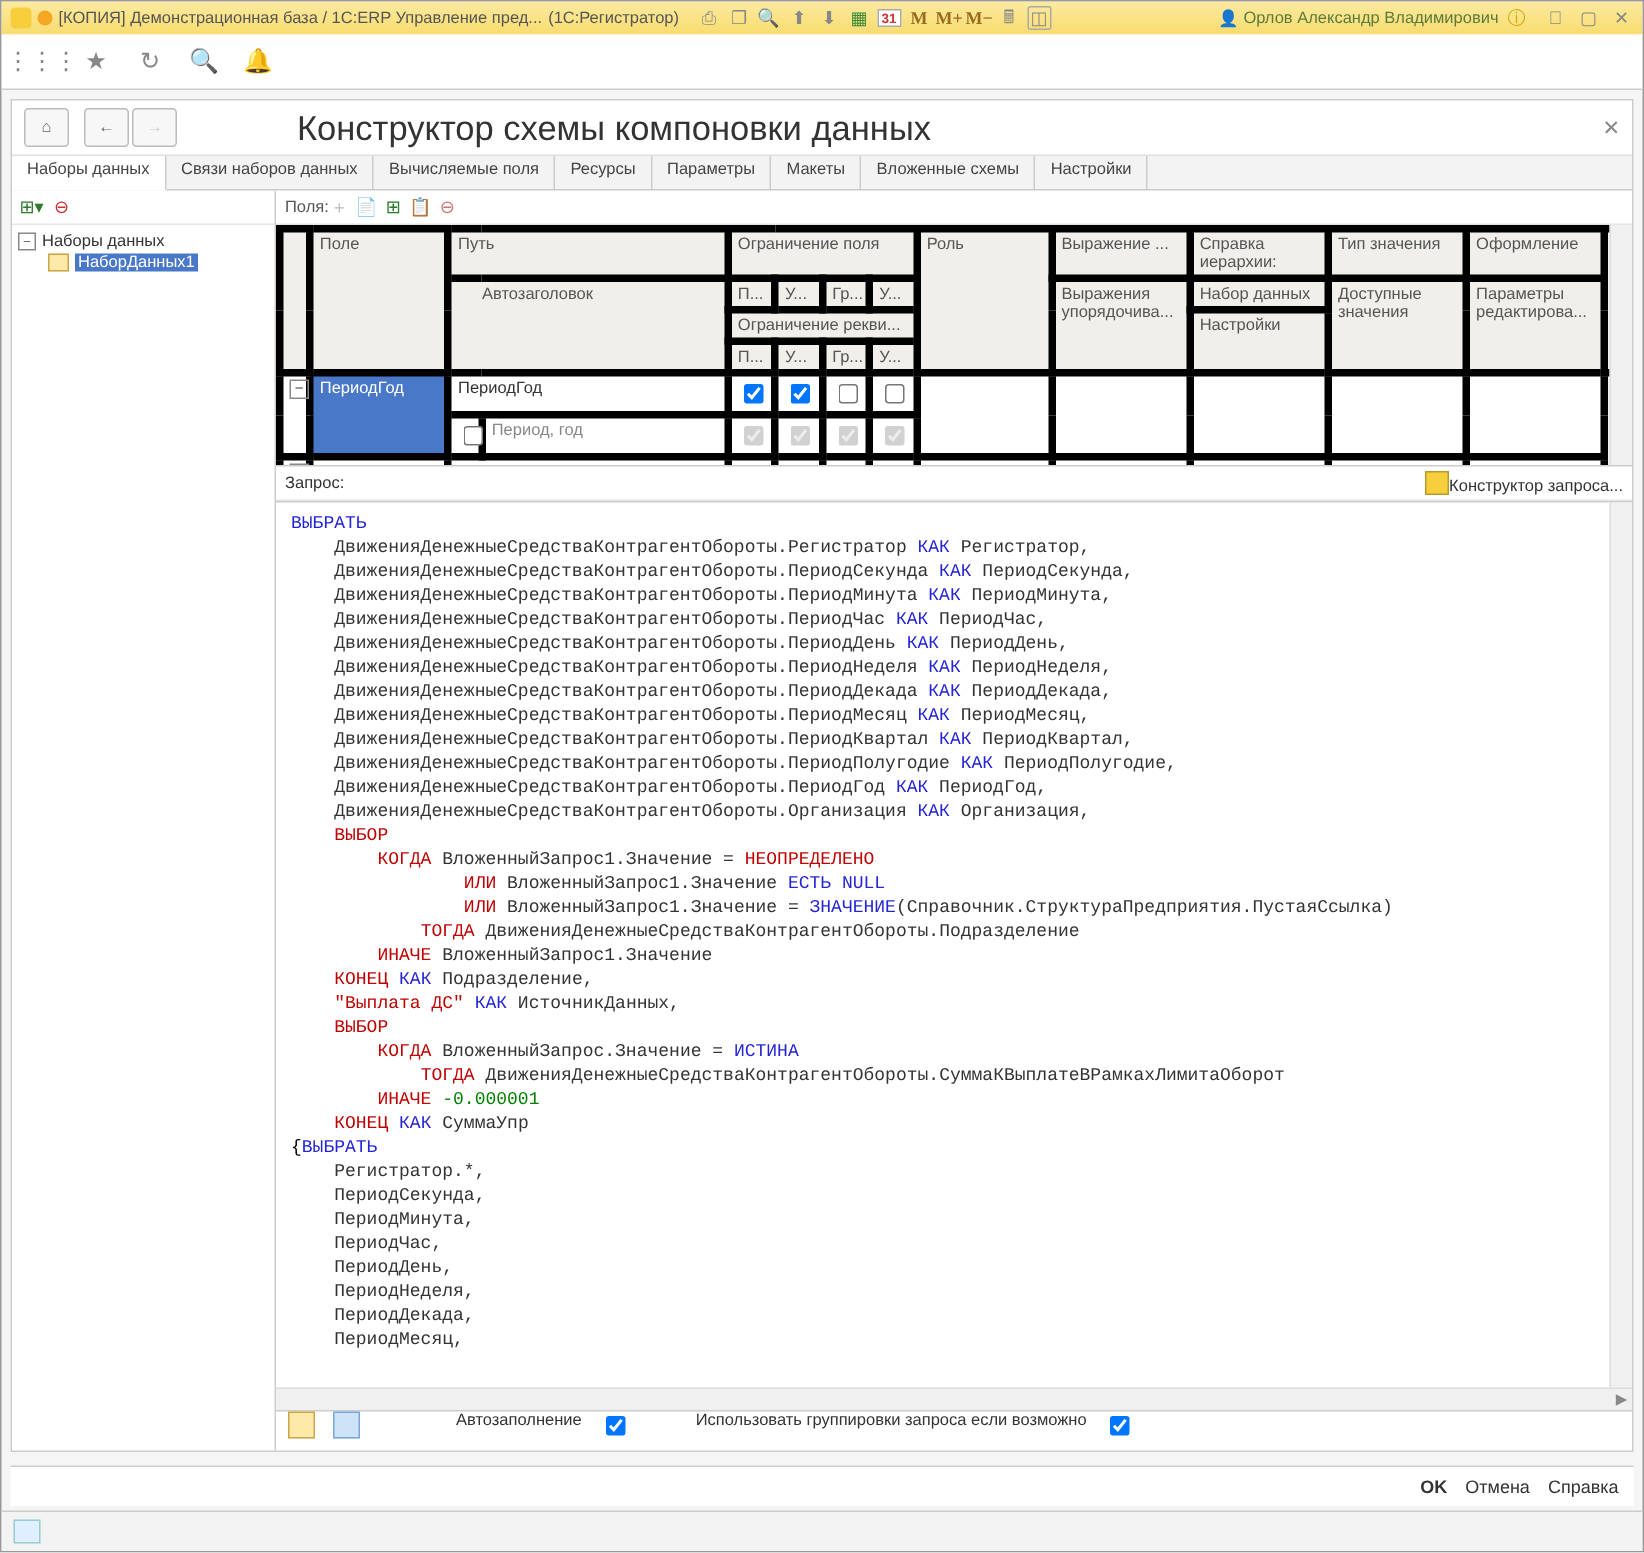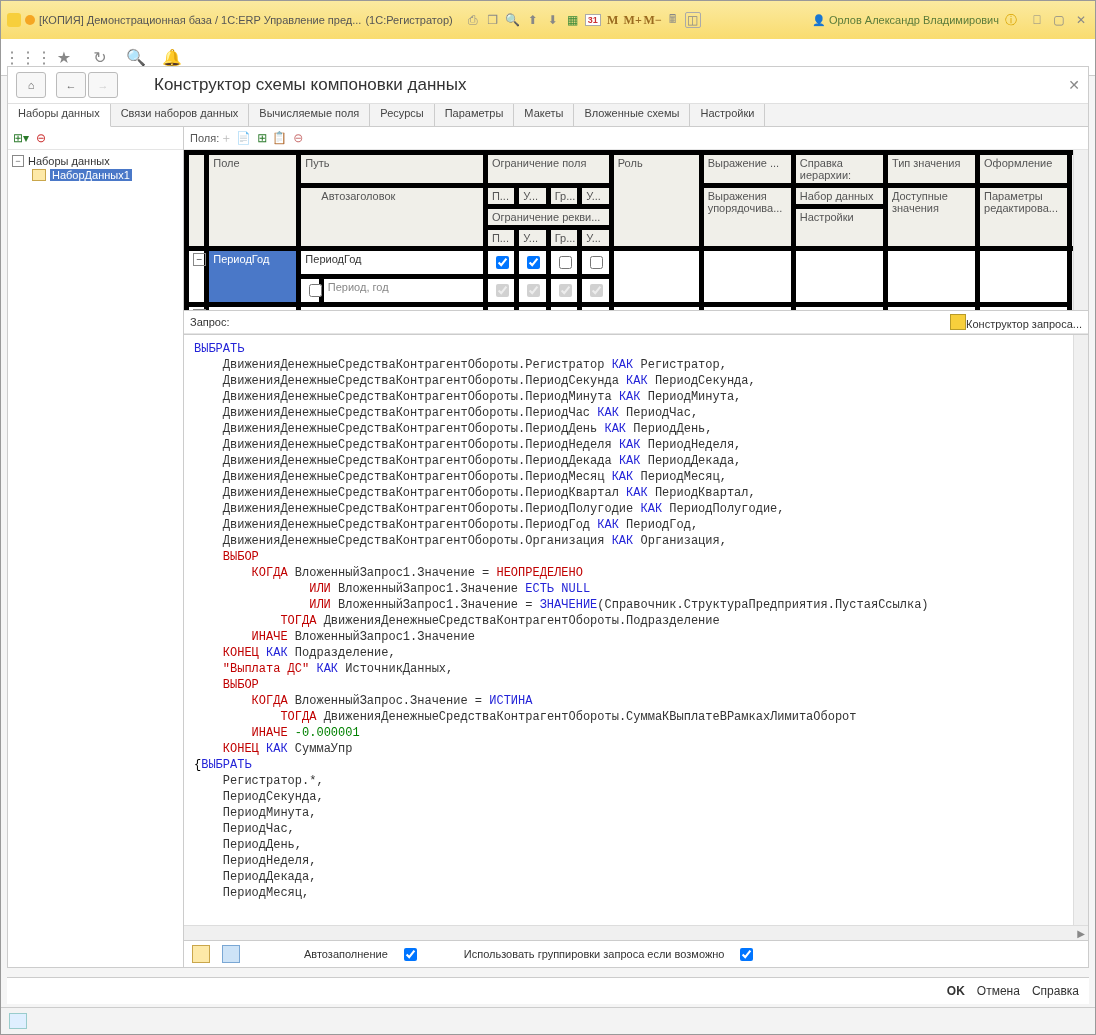--- a/index.html
+++ b/index.html
@@ -1,35 +1,35 @@
 <!DOCTYPE html>
 <html><head>
 <meta charset="utf-8">
 <style>
 html,body{margin:0;padding:0;font-family:Arial,Helvetica,sans-serif;font-size:11px;color:#333;background:#eee;height:100%}
 .window{width:1096px;height:1035px;background:#f5f5f5;position:relative;border:1px solid #999;box-sizing:border-box;overflow:hidden}
 
-.titlebar{height:38px;background:linear-gradient(#fbeaa0,#f9dc6f);display:flex;align-items:center;padding:0 6px;font-size:11px;color:#555;gap:4px}
+.titlebar{height:22px;background:linear-gradient(#fbeaa0,#f9dc6f);display:flex;align-items:center;padding:0 6px;font-size:11px;color:#555;gap:4px}
 .title-logo{width:14px;height:14px;border-radius:3px;background:#f7cf3c;display:inline-block}
 .title-bullet{width:10px;height:10px;border-radius:50%;background:#f5a623;display:inline-block}
 .titlebar .title-text{flex:0 0 auto}
 .titlebar .tb-icons{display:flex;margin-left:8px;gap:4px}
 .tb-ic{width:16px;height:16px;display:inline-flex;align-items:center;justify-content:center;color:#888;font-size:12px;cursor:pointer;border-radius:2px}
 .titlebar .spacer{flex:1}
 .titlebar .user{color:#5a7b3a;font-size:11px;display:flex;align-items:center;gap:3px}
 .titlebar .wincontrols{display:flex;gap:6px;margin-left:6px}
 
 .searchbar{height:36px;background:#fff;border-bottom:1px solid #ccc;display:flex;align-items:center;gap:18px;padding:0 18px}
 .sb-ic{width:18px;height:18px;display:inline-flex;align-items:center;justify-content:center;color:#888;font-size:16px;cursor:pointer}
 
 .content{position:absolute;top:59px;left:0;right:0;bottom:60px;background:#fff;border:1px solid #ccc;margin:6px;box-sizing:border-box;display:flex;flex-direction:column}
 .content-header{display:flex;align-items:center;height:36px;padding:0 8px;border-bottom:1px solid #e0e0e0}
 .nav-btn{width:28px;height:24px;border:1px solid #bbb;background:#f7f7f7;border-radius:3px;display:flex;align-items:center;justify-content:center;margin-right:2px;cursor:pointer;color:#666}
 .nav-btn.disabled{color:#ccc}
-.page-title{font-size:17px;color:#333;margin-left:34px}
+.page-title{font-size:23px;color:#333;margin-left:78px}
 .close-x{margin-left:auto;cursor:pointer;color:#888;font-size:14px}
 
 .tabs{display:flex;height:22px;background:#f3f3f3;border-bottom:1px solid #ccc;font-size:11px}
 .tab{padding:3px 10px;border-right:1px solid #ccc;cursor:pointer;color:#444;white-space:nowrap}
 .tab.active{background:#fff;border-bottom:1px solid #fff;margin-bottom:-1px}
 
 .body-split{flex:1;display:flex;min-height:0}
 .left-col{width:175px;border-right:1px solid #ccc;display:flex;flex-direction:column}
 .left-tb{height:22px;display:flex;align-items:center;gap:6px;padding:0 6px;border-bottom:1px solid #e5e5e5}
 .icon-sm{width:14px;height:14px;display:inline-flex;align-items:center;justify-content:center;font-size:12px;cursor:pointer}
@@ -56,21 +56,21 @@
 .query-top{height:22px;display:flex;align-items:center;justify-content:space-between;padding:0 6px;border-bottom:1px solid #e5e5e5}
 .query-btn{display:flex;align-items:flex-end;gap:0;cursor:pointer;color:#333}
 .query-btn .qicon{width:14px;height:14px;background:#f7cf3c;border:1px solid #b89b2a;display:inline-block}
 .query-area{flex:1;overflow:auto;padding:6px 10px;border-top:1px solid #ccc;min-height:0;position:relative}
 pre.code{margin:0;font-family:Consolas,'Courier New',monospace;font-size:12px;line-height:16px;white-space:pre}
 .kw-blue{color:#2424d8}
 .kw-red{color:#c00000}
 .kw-green{color:#008000}
 .brace{color:#000}
 
-.content-foot{height:26px;border-top:1px solid #ccc;display:flex;align-items:center;gap:12px;padding:0 8px;font-size:11px}
+.content-foot{height:26px;border-top:1px solid #ccc;display:flex;gap:12px;padding:0 8px;font-size:11px}
 .foot-ic{width:16px;height:16px;display:inline-block;border:1px solid #c9a64b;background:#fde9a8;cursor:pointer}
 
 .okbar{position:absolute;left:6px;right:6px;bottom:30px;height:26px;border-top:1px solid #ccc;display:flex;align-items:center;justify-content:flex-end;gap:12px;padding:0 10px;background:#fff;font-size:12px}
 .okbar .ok{font-weight:bold}
 
 .statusbar{position:absolute;left:0;right:0;bottom:0;height:26px;border-top:1px solid #ccc;background:#f3f3f3;display:flex;align-items:center;padding:0 8px}
 .scrollbar-right{position:absolute;right:0;top:0;bottom:0;width:14px;background:#f0f0f0;border-left:1px solid #ddd}
 .scrollbar-bottom-stub{position:absolute;left:0;right:0;bottom:0;height:14px;background:#f0f0f0;border-top:1px solid #ddd;display:flex;justify-content:flex-end;align-items:center}
 .scroll-arrow{width:14px;height:14px;display:inline-flex;align-items:center;justify-content:center;color:#888;font-size:10px}
 .m-btn{font-family:serif;font-weight:bold;color:#9a6a1f;font-size:12px}

